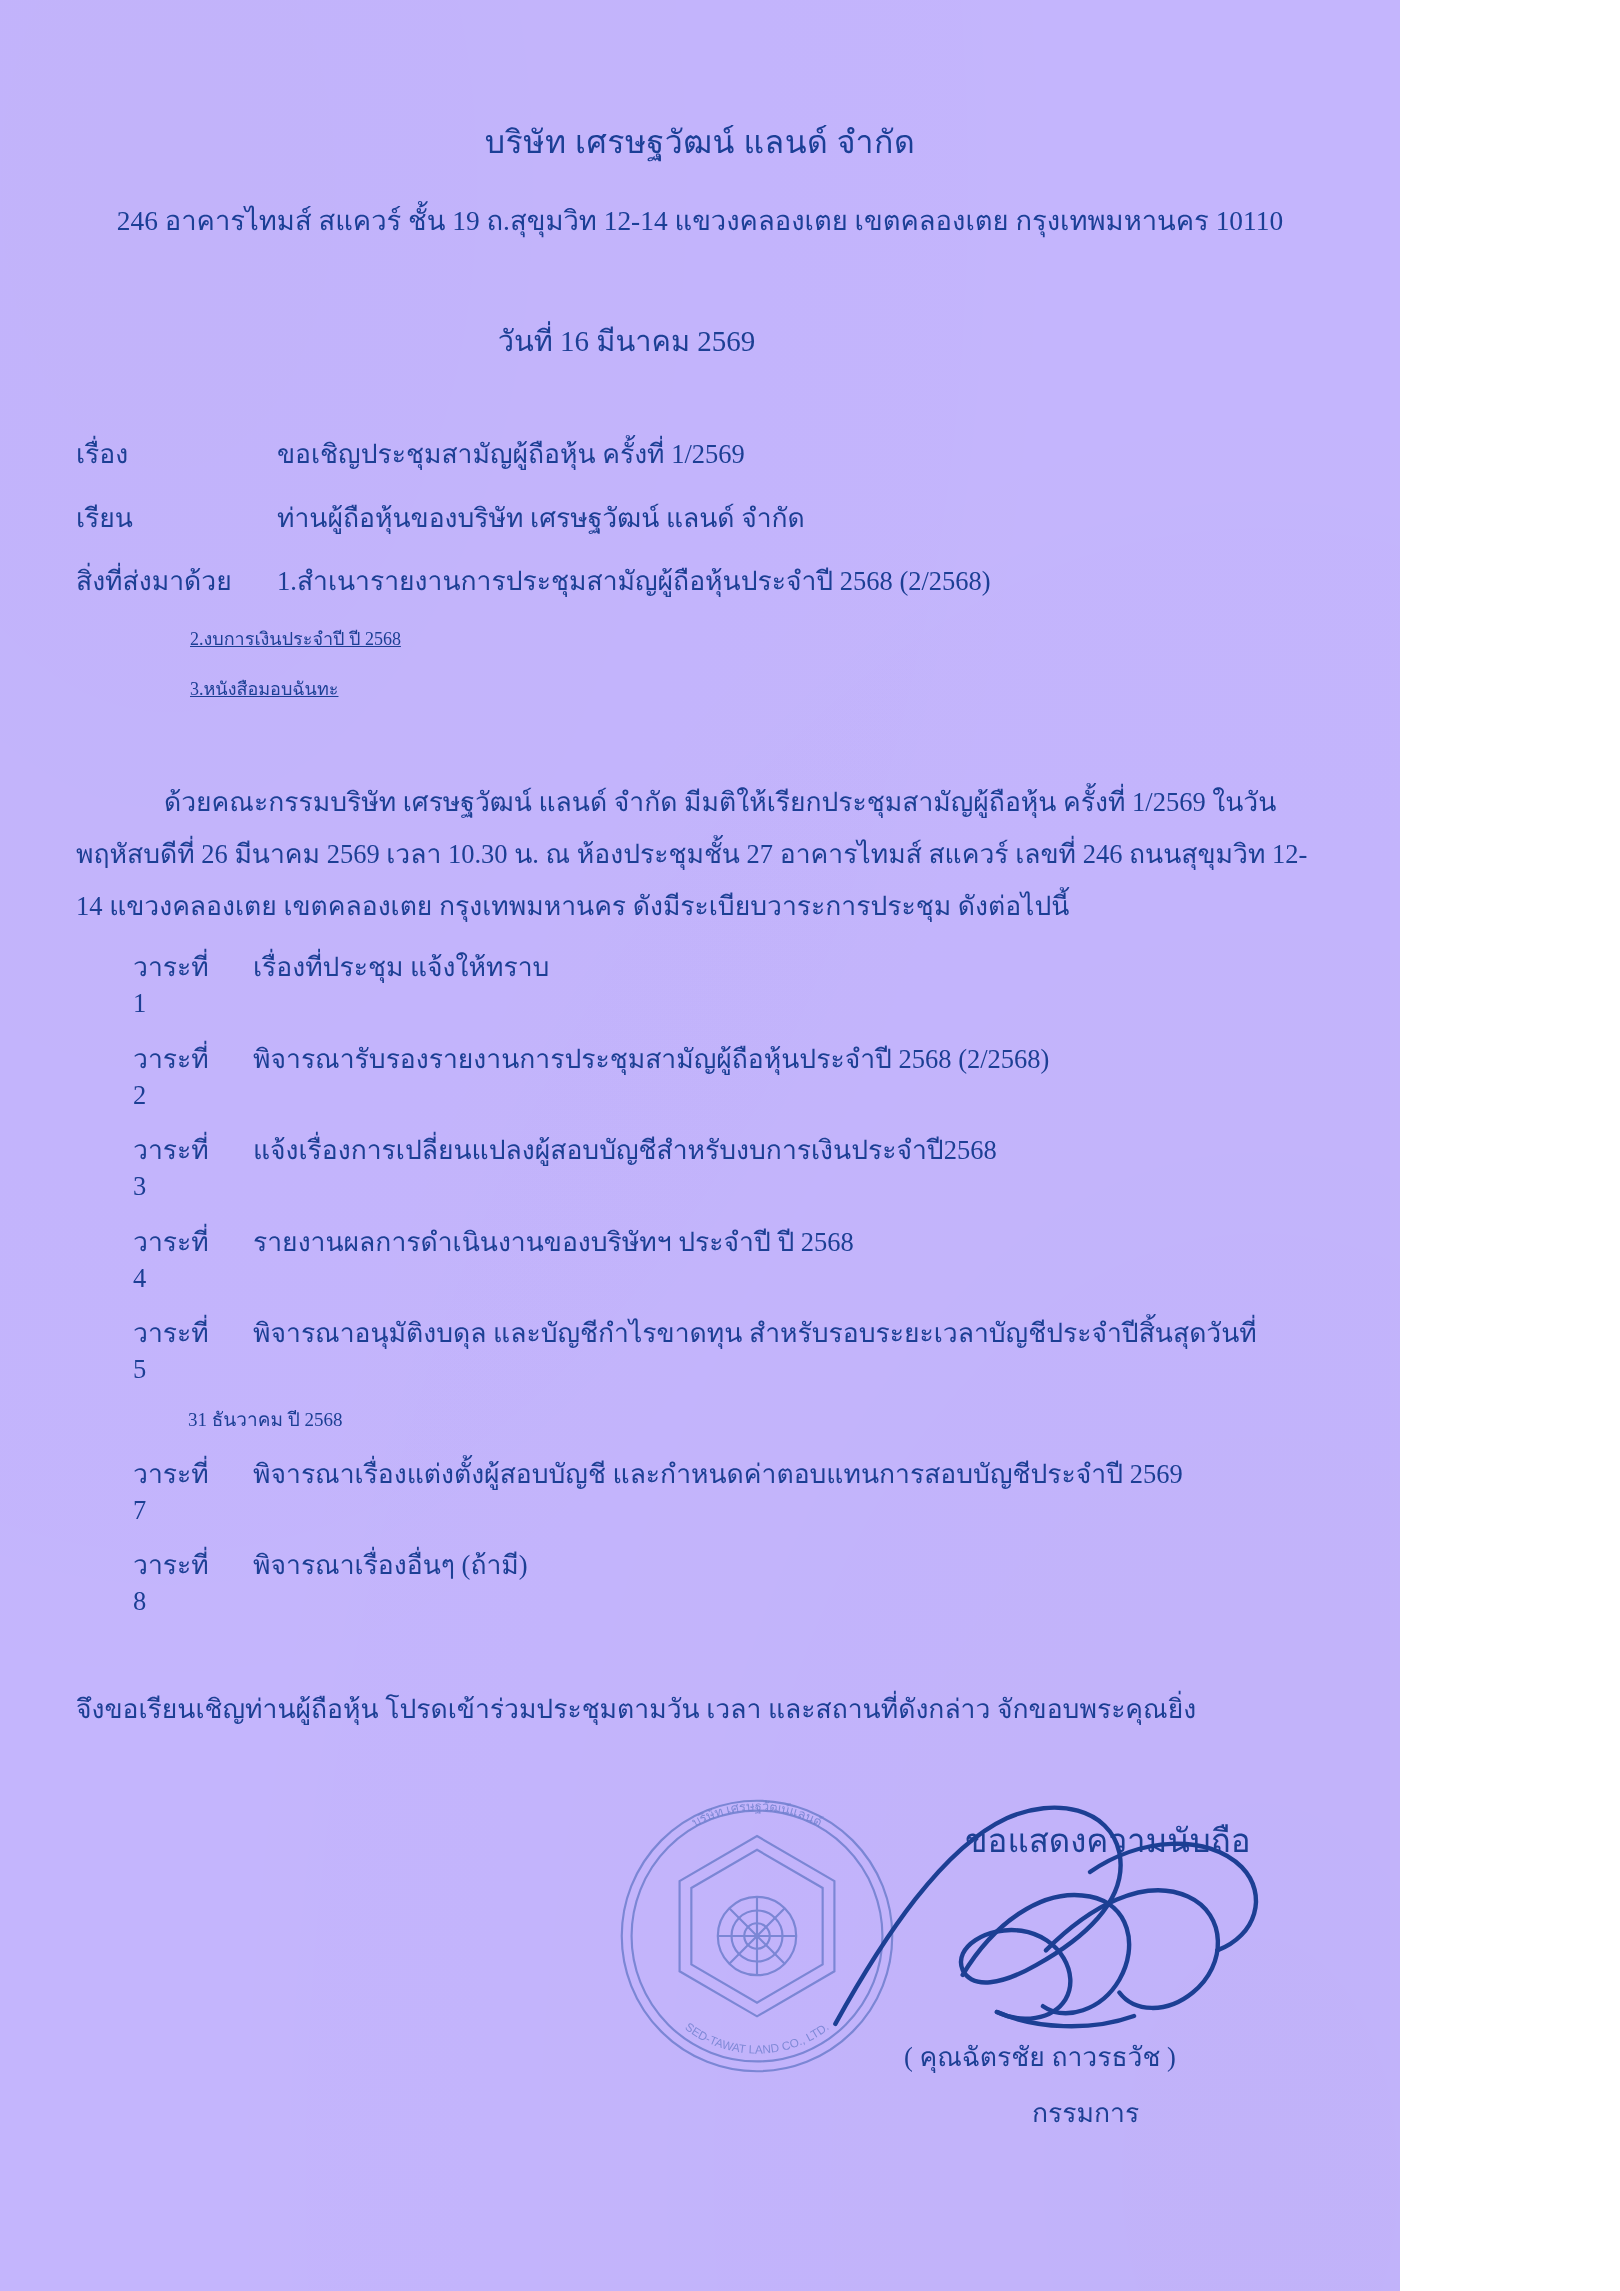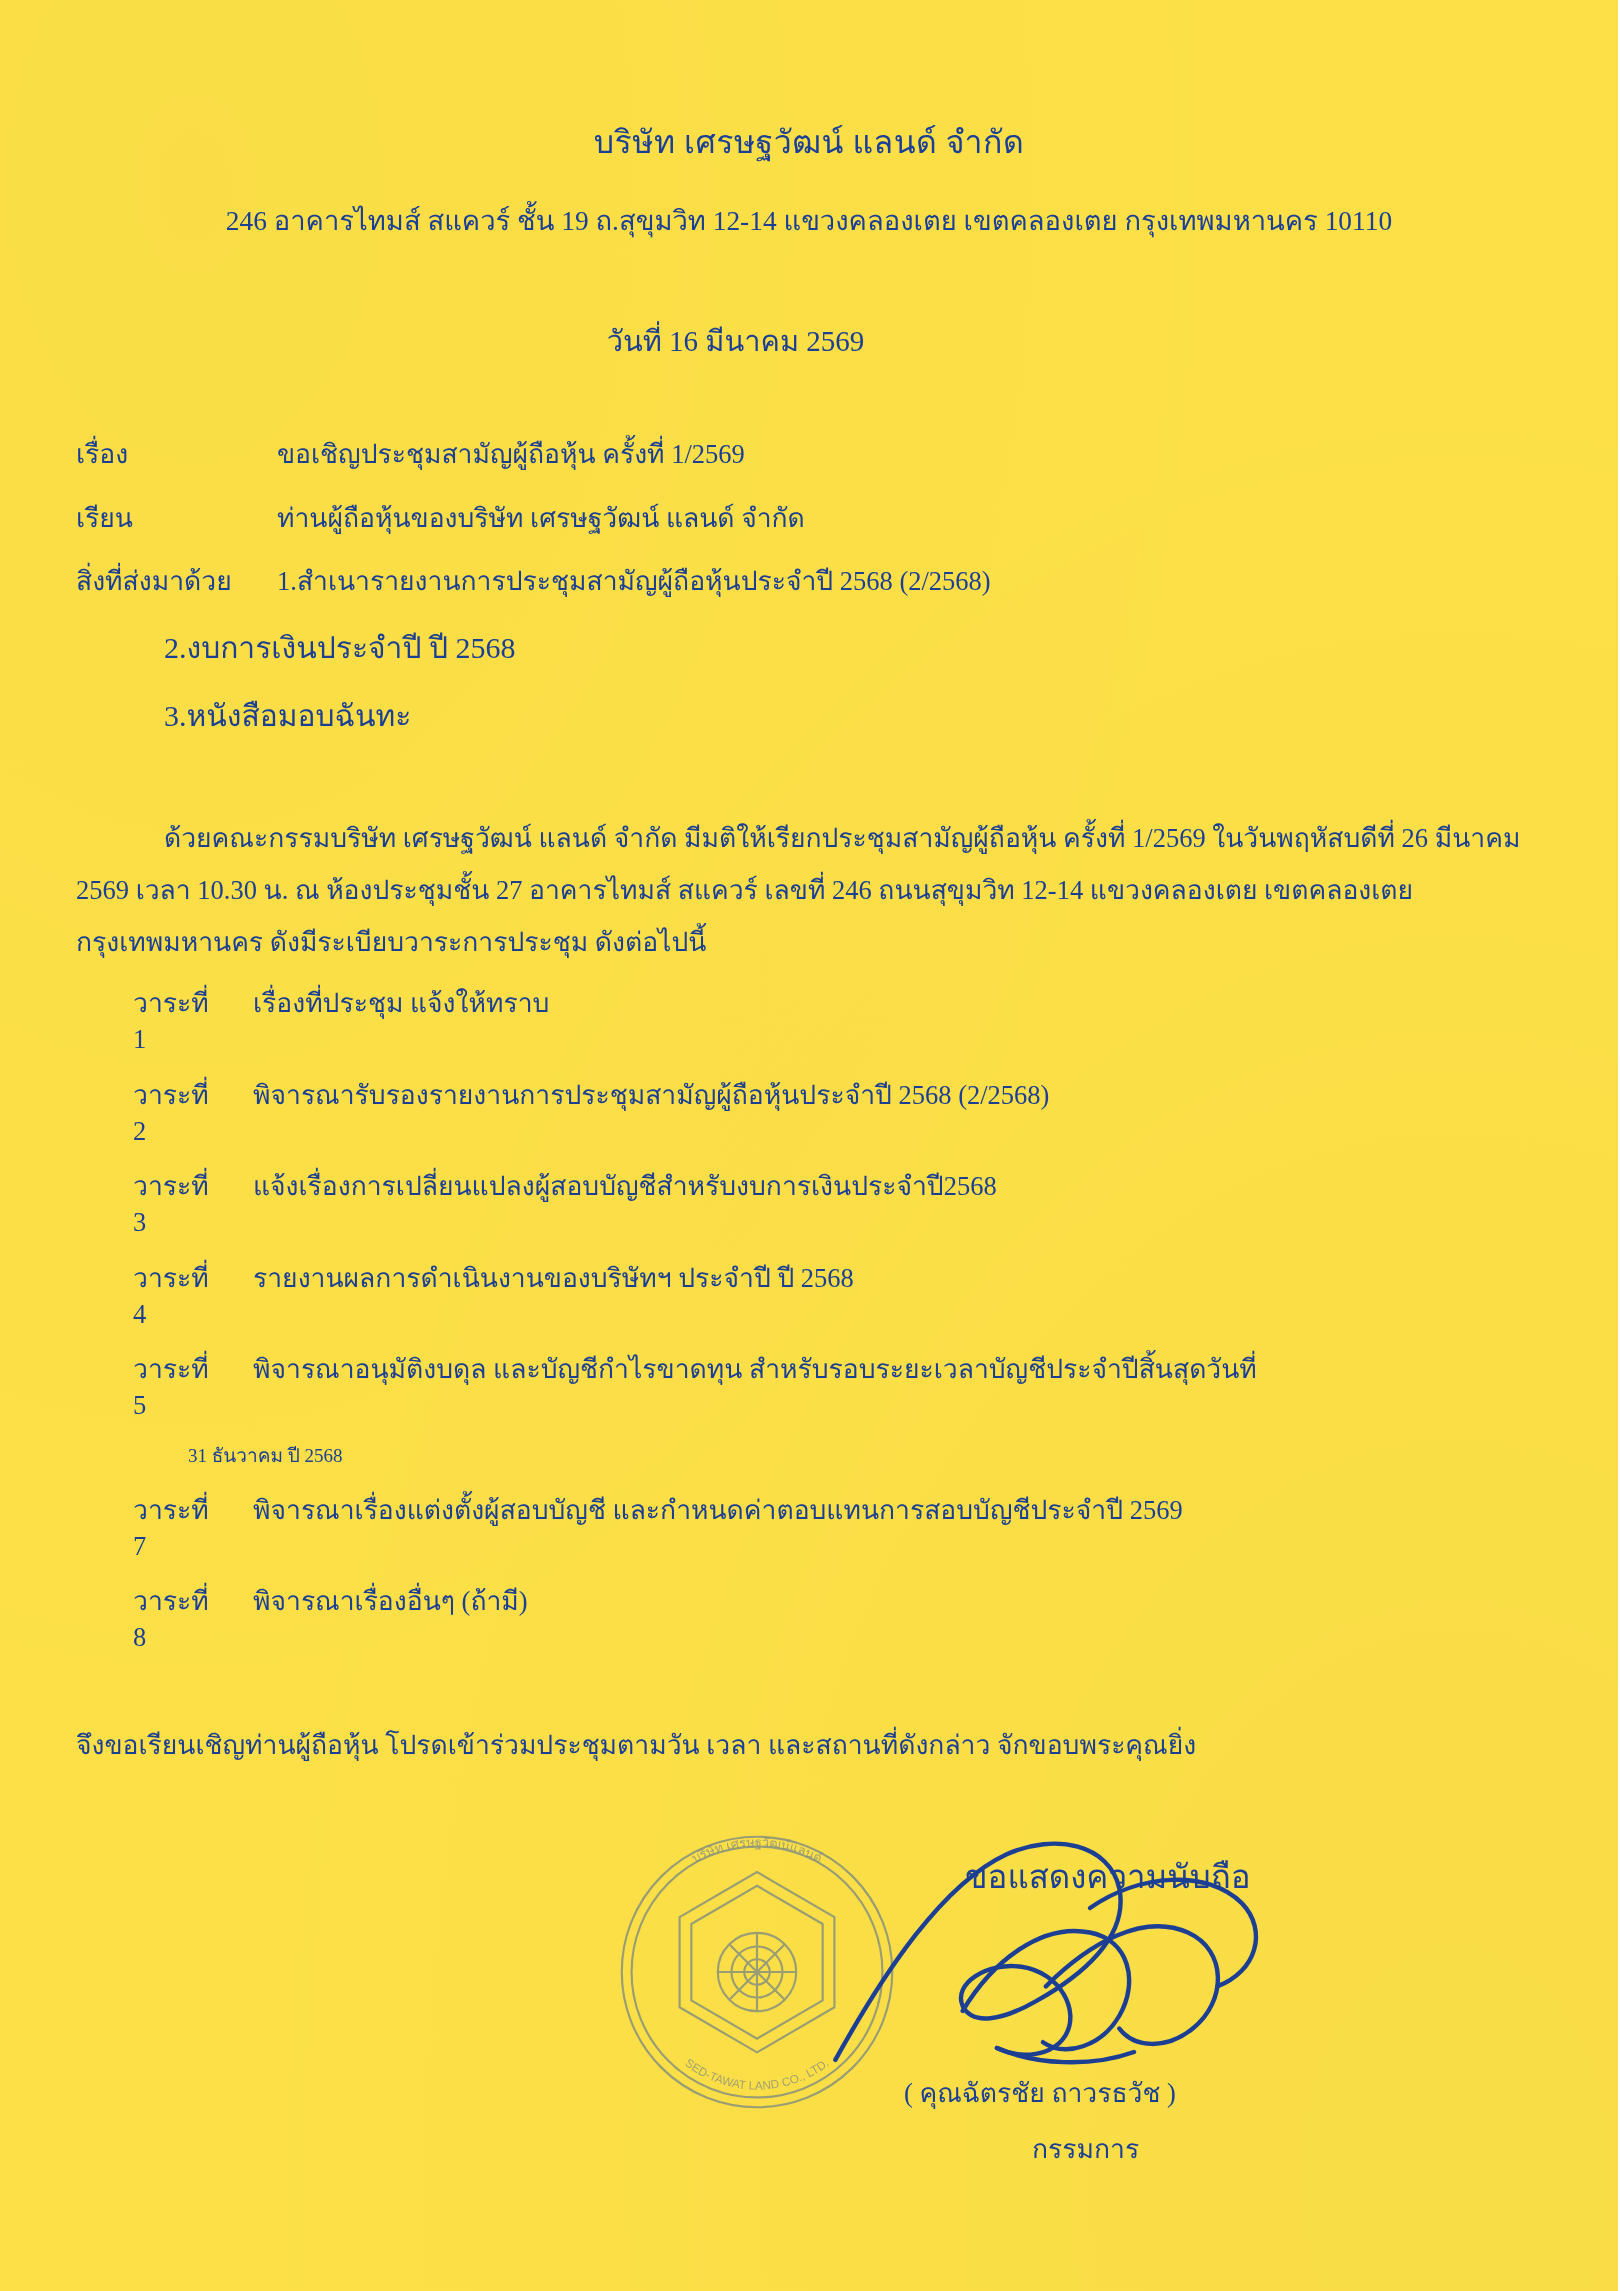--- a/index.html
+++ b/index.html
@@ -2,23 +2,23 @@
 <html lang="th"><head>
 <meta charset="utf-8">
 <style>
   html, body {
     margin: 0;
     padding: 0;
     background: #ffffff;
   }
   .page {
     position: relative;
-    width: 1618px;
+    width: 1400px;
     height: 2292px;
-    background: #fde047;
+    background: #c4b5fd;
     font-family: "Liberation Serif", "DejaVu Serif", serif;
     color: #1c3f94;
     overflow: hidden;
   }
   
   .page::before {
     content: "";
     position: absolute;
     inset: 0;
     background:
@@ -63,23 +63,24 @@
     font-size: 26.5px;
   }
   .meta-label {
     width: 201px;
     flex: 0 0 201px;
   }
   .meta-value {
     flex: 1 1 auto;
   }
   .encl-sub {
-    margin-left: 88px;
-    font-size: 30px;
+    margin-left: 114px;
+    font-size: 18px;
     margin-bottom: 21.6px;
+    text-decoration: underline;
   }
 
   .body-para {
     margin-top: 74px;
     font-size: 26.5px;
     line-height: 1.95;
   }
   .body-para .indent {
     display: inline-block;
     width: 88px;

